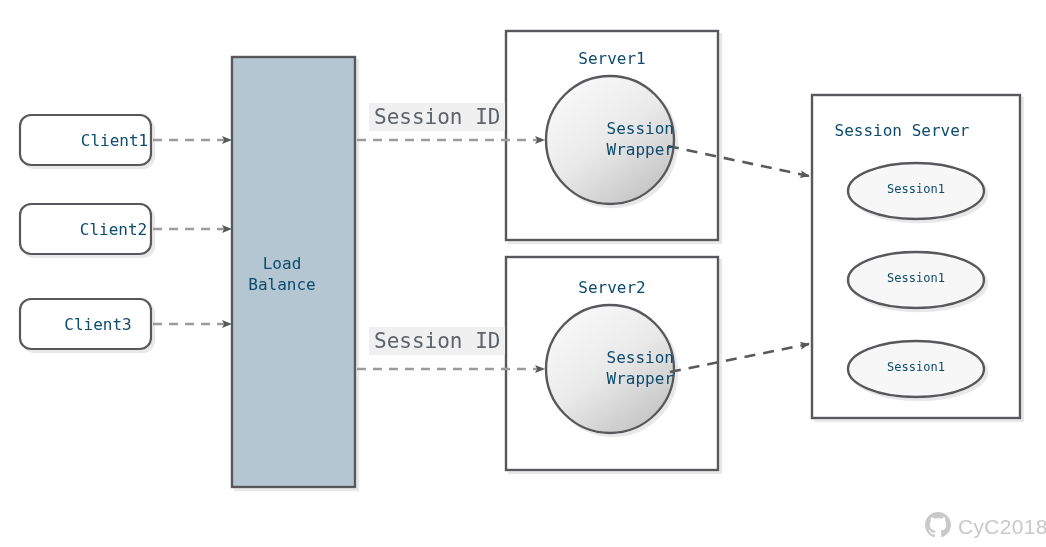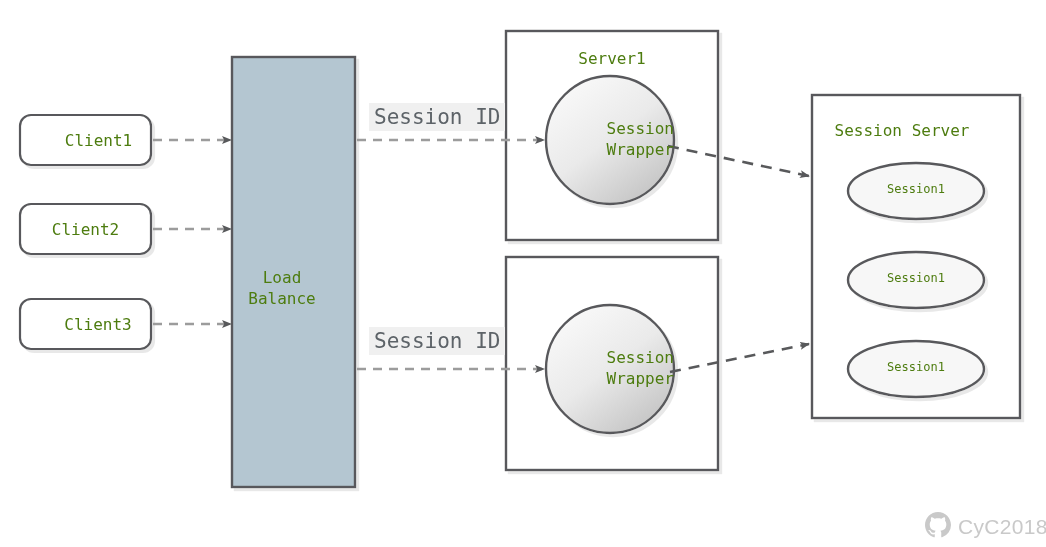--- a/index.html
+++ b/index.html
@@ -20,21 +20,21 @@
   svg.layer {
     position: absolute;
     left: 0;
     top: 0;
     width: 1046px;
     height: 547px;
   }
   .node-label {
     position: absolute;
     font-family: "DejaVu Sans Mono", monospace;
-    color: #4d7c0f;
+    color: #0c4a6e;
     text-align: center;
     white-space: pre;
     line-height: 1.3;
     pointer-events: none;
   }
   .client-label { font-size: 16px; }
   .lb-label { font-size: 16px; }
   .server-title { font-size: 16px; }
   .wrapper-label { font-size: 16px; text-align: right; }
   .sess-label { font-size: 12px; }
@@ -134,31 +134,32 @@
     </g>
 
     <g>
       <line x1="668" y1="146" x2="809" y2="176" stroke="#58595b" stroke-width="2.6" stroke-dasharray="11 8" marker-end="url(#arrowSolid)"></line>
     </g>
     <g>
       <line x1="670" y1="372" x2="809" y2="344" stroke="#58595b" stroke-width="2.6" stroke-dasharray="11 8" marker-end="url(#arrowSolid)"></line>
     </g>
   </svg>
 
-  <div class="node-label client-label" style="left:20px; top:131px; width:157px;">Client1</div>
-  <div class="node-label client-label" style="left:20px; top:220px; width:131px;">Client2</div>
+  <div class="node-label client-label" style="left:36px; top:131px; width:157px;">Client1</div>
+  <div class="node-label client-label" style="left:20px; top:220px; width:131px;padding-left:28px;">Client2</div>
   <div class="node-label client-label" style="left:20px; top:315px; width:156px;">Client3</div>
 
-  <div class="node-label lb-label" style="left:232px; top:268px; width:100px;">Load
+  <div class="node-label lb-label" style="left:232px; top:254px; width:100px;">Load
 Balance</div>
 
   <div class="node-label server-title" style="left:506px; top:49px; width:212px;">Server1</div>
   <div class="node-label wrapper-label" style="left:546px; top:119px; width:128px;">Session
 Wrapper</div>
 
+  <div class="node-label server-title" style="left:506px; top:278px; width:212px;">Server2</div>
   <div class="node-label wrapper-label" style="left:546px; top:348px; width:128px;">Session
 Wrapper</div>
 
   <div class="node-label sessserver-title" style="left:812px; top:121px; width:180px;">Session Server</div>
   <div class="node-label sess-label" style="left:848px; top:182px; width:136px;">Session1</div>
   <div class="node-label sess-label" style="left:848px; top:271px; width:136px;">Session1</div>
   <div class="node-label sess-label" style="left:848px; top:360px; width:136px;">Session1</div>
 
   <div class="edge-label" style="left:369px; top:103px;">Session ID</div>
   <div class="edge-label" style="left:369px; top:327px;">Session ID</div>

